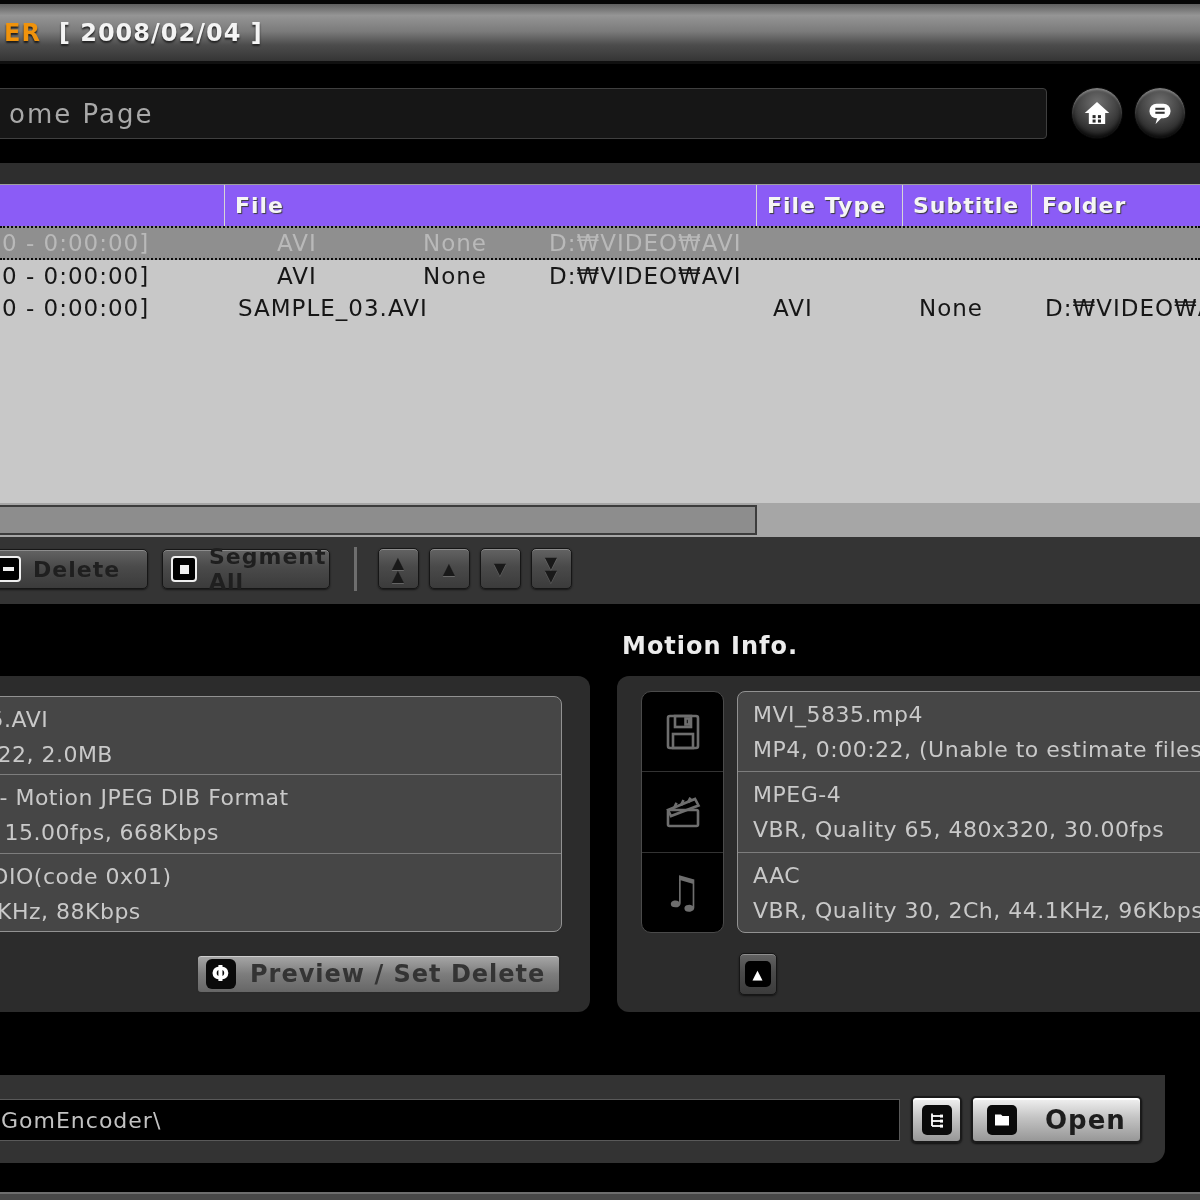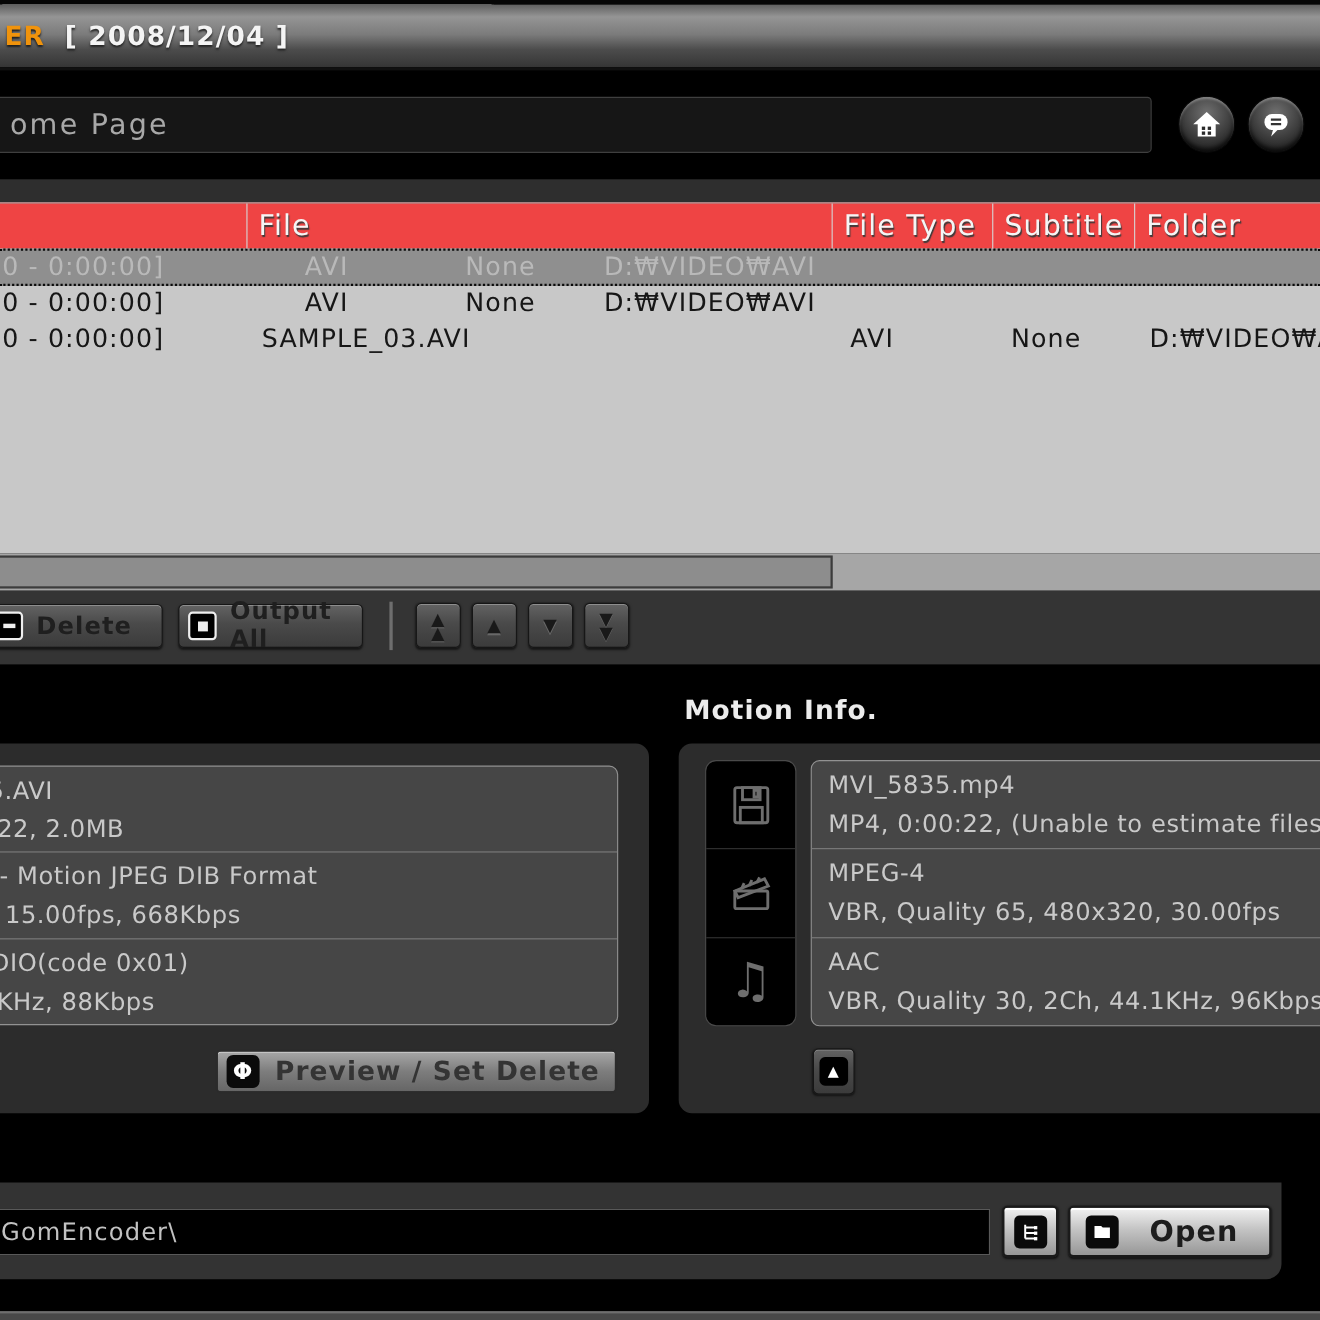--- a/index.html
+++ b/index.html
@@ -37,23 +37,23 @@
     display:flex; align-items:center; justify-content:center; cursor:pointer;
   }
   .circle-home { left:1071px; } .circle-chat { left:1134px; }
 
   
   .pre-table-strip { left:0; top:163px; width:1200px; height:21px; background:#2e2e2e; }
 
   
   .file-table { left:0; top:184px; width:1200px; height:319px; background:#c8c8c8; }
   .t-head {
-    height:42px; background:#ef4444; border-top:1px solid #9e9e9e;
-    display:flex; color:#f5f5f5; font-size:26px;
-    text-shadow:1px 1px 1px #3a3a3a; letter-spacing:1px;
+    height:42px; background:#8b5cf6; border-top:1px solid #9e9e9e;
+    display:flex; color:#f5f5f5; font-size:22px;
+    text-shadow:1px 1px 1px #3a3a3a; letter-spacing:1px;font-weight:bold;
   }
   .t-head .cell { display:flex; align-items:center; padding-left:10px; }
   .t-head .cell + .cell { border-left:1px solid #d6d6d6; }
   .c-time { width:224px; } .c-file { width:496px; } .c-type { width:146px;margin-left:36px; }
   .c-sub { width:129px; } .c-folder { flex:1; }
   .t-row { height:32px; display:flex; font-size:23px; color:#161616; letter-spacing:1px; }
   .t-row .cell { display:flex; align-items:center; padding-left:14px; overflow:hidden; white-space:nowrap; }
   .t-row .c-time { padding-left:2px; }
   .t-row .c-type, .t-row .c-sub { padding-left:17px; }
   .t-row.selected {
@@ -145,36 +145,36 @@
   .preset-bar span { padding-left:10px; color:#1f1f1f; font-size:26px; font-weight:bold;
     letter-spacing:1px; white-space:nowrap; }
 
   
   .bottom-bar { left:-30px; top:1075px; width:1195px; height:88px; background:#333;
     border-radius:0 0 14px 14px; }
   .path-input { left:-30px; top:1099px; width:930px; height:42px; background:#000;
     border:1px solid #595959; display:flex; align-items:center; }
   .path-input span { padding-left:30px; color:#c2c2c2; font-size:22px; letter-spacing:1px; white-space:nowrap; }
   .btn-list { left:911px; top:1096px; width:51px; height:47px; justify-content:center; }
-  .btn-open { left:971px; top:1096px; width:185px; height:47px; font-size:26px; }
+  .btn-open { left:971px; top:1096px; width:171px; height:47px; font-size:26px; }
   .black-ico { width:30px; height:30px; background:#0a0a0a; border-radius:5px;
     display:flex; align-items:center; justify-content:center; flex:0 0 auto; }
   .btn-open .black-ico { margin:0 28px 0 14px; }
 
   .status-strip { left:0; top:1192px; width:1200px; height:8px; background:#484848;
     border-top:2px solid #6e6e6e; }
 </style>
 </head>
 <body>
 
 <div id="screen">
 
   <div class="abs titlebar">
     <span class="app-frag">ER</span>
-    <span class="app-date">[ 2008/12/04 ]</span>
+    <span class="app-date">[ 2008/02/04 ]</span>
   </div>
 
   <div class="abs banner-box">
     <span class="banner-text">ome Page</span>
   </div>
   <div class="abs circle-btn circle-home">
     <svg width="28" height="28" viewBox="0 0 24 24">
       <path d="M12 2.5 L22.5 12 H19 V21.5 H5 V12 H1.5 Z" fill="#fff"></path>
       <rect x="8.2" y="13.8" width="2.6" height="2.6" fill="#2a2a2a"></rect>
       <rect x="12.8" y="13.8" width="2.6" height="2.6" fill="#2a2a2a"></rect>
@@ -229,21 +229,21 @@
   <div class="btn-dark btn-delete">
     <span class="mini-ico">
         <span class="bar"></span>
       </span>
     <span>Delete</span>
   </div>
   <div class="btn-dark btn-delete-all">
     <span class="mini-ico">
         <span class="sq"></span>
       </span>
-    <span>Output All</span>
+    <span>Segment All</span>
   </div>
   <div class="abs tool-sep"></div>
   <div class="btn-dark btn-arrow a1">
     <span>▲</span>
     <span>▲</span>
   </div>
   <div class="btn-dark btn-arrow a2">
     <span>▲</span>
   </div>
   <div class="btn-dark btn-arrow a3">

